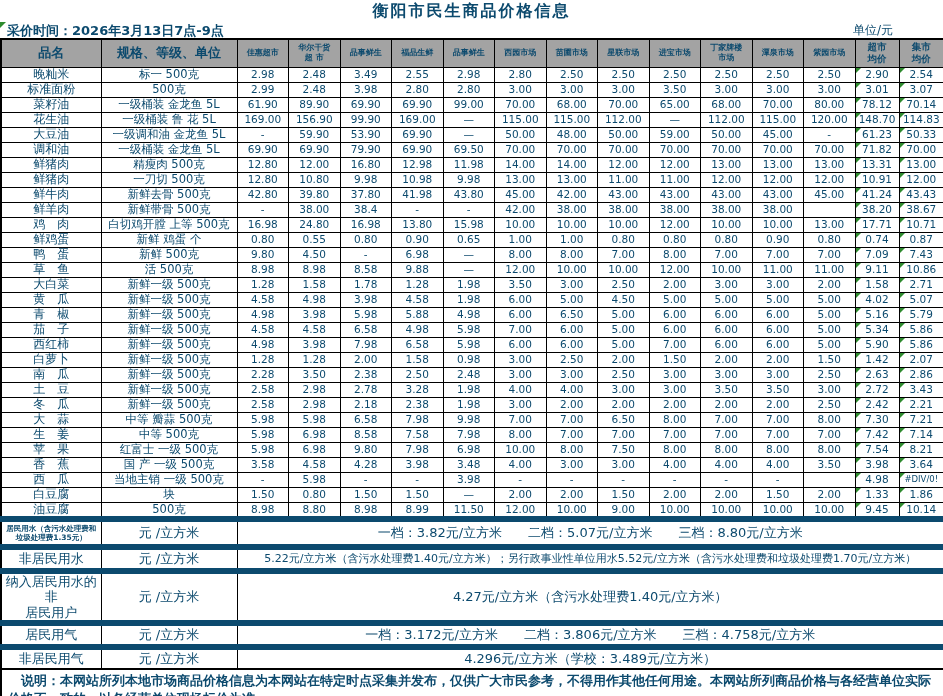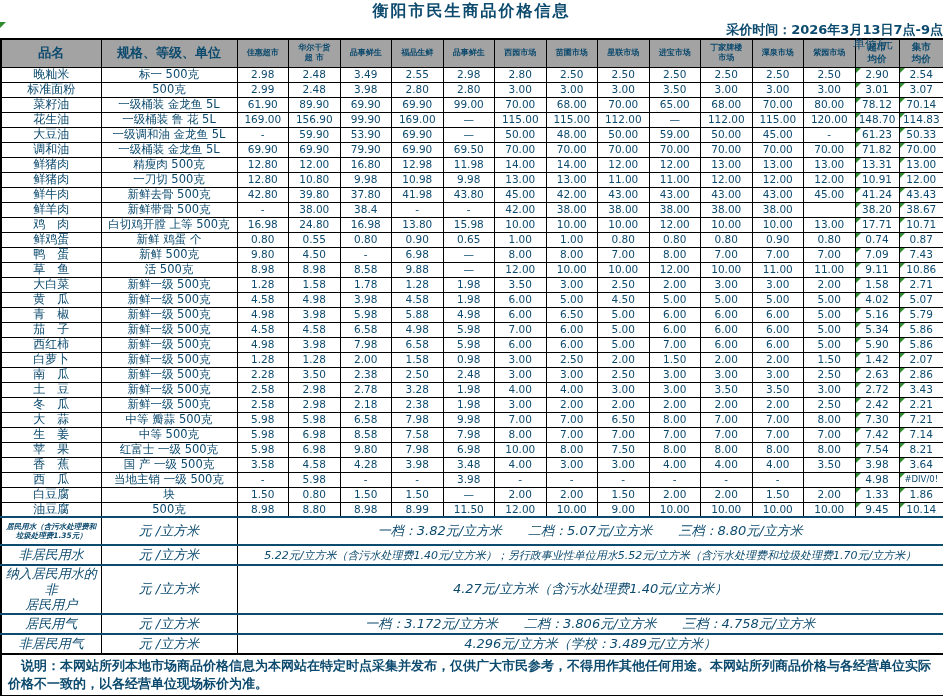--- a/index.html
+++ b/index.html
@@ -1,36 +1,36 @@
 <!DOCTYPE html>
 <html><head>
 <meta charset="utf-8">
 <style>
   html,body{margin:0;padding:0;background:#fff;}
   .sheet{width:943px;height:696px;background:#ffffff;font-family:"DejaVu Sans","Liberation Sans",sans-serif;color:#0c4a6e;overflow:hidden;position:relative;}
   .titlebar{height:22px;text-align:center;font-size:16px;font-weight:bold;line-height:22px;letter-spacing:2px;}
-  .metabar{height:16px;display:flex;justify-content:space-between;align-items:flex-end;position:relative;flex-direction:column;}
+  .metabar{height:16px;display:flex;justify-content:space-between;align-items:flex-end;position:relative;}
   .collect{font-size:13px;font-weight:bold;padding-left:7px;line-height:15px;white-space:nowrap;}
   .unitlbl{font-size:12px;padding-right:50px;line-height:15px;white-space:nowrap;}
   .gmark{position:absolute;left:0;top:0;width:0;height:0;border-top:6px solid #2e8b2e;border-right:6px solid transparent;}
   table.price{border-collapse:collapse;table-layout:fixed;width:943px;border:2px solid #000;}
   td,th{border:1px solid #000;padding:0;text-align:center;vertical-align:middle;overflow:hidden;position:relative;}
   thead tr{height:28px;background:#a3a3a3;}
   th{font-weight:bold;white-space:pre-line;}
   th.h-name,th.h-spec{font-size:13px;}
   th.h-mkt{font-size:8px;line-height:1.25;}
   th.h-avg{font-size:9.5px;line-height:1.25;}
   tr.item{height:15px;}
   tr.item td{line-height:13px;white-space:nowrap;}
   td.c-name{font-size:12px;}
   td.c-spec{font-size:11.5px;}
   td.c-num{font-size:10.5px;}
   td.g::before{content:"";position:absolute;left:0;top:0;width:0;height:0;border-top:5px solid #2e8b2e;border-right:5px solid transparent;}
   td.err{font-size:8.5px;}
-  tr.util td{border-top:2px solid #0c4a6e;font-style:italic;}
+  tr.util td{border-top:6px solid #0c4a6e;}
   tr.util{height:16px;}
   tr.util.tall{height:30px;}
   tr.util.first{height:28px;}
   td.u-name{font-size:13px;white-space:pre-line;line-height:1.2;}
   td.u-name.small{font-size:7.5px;font-weight:bold;}
   td.u-unit{font-size:13px;}
   td.u-val{font-size:13px;}
   td.u-val.tight{font-size:11px;}
   tr.noter{height:34px;}
   tr.noter td{border-top:2px solid #000;font-size:13px;font-weight:bold;text-align:left;padding:2px 8px 2px 6px;white-space:normal;line-height:1.4;text-indent:1em;}

